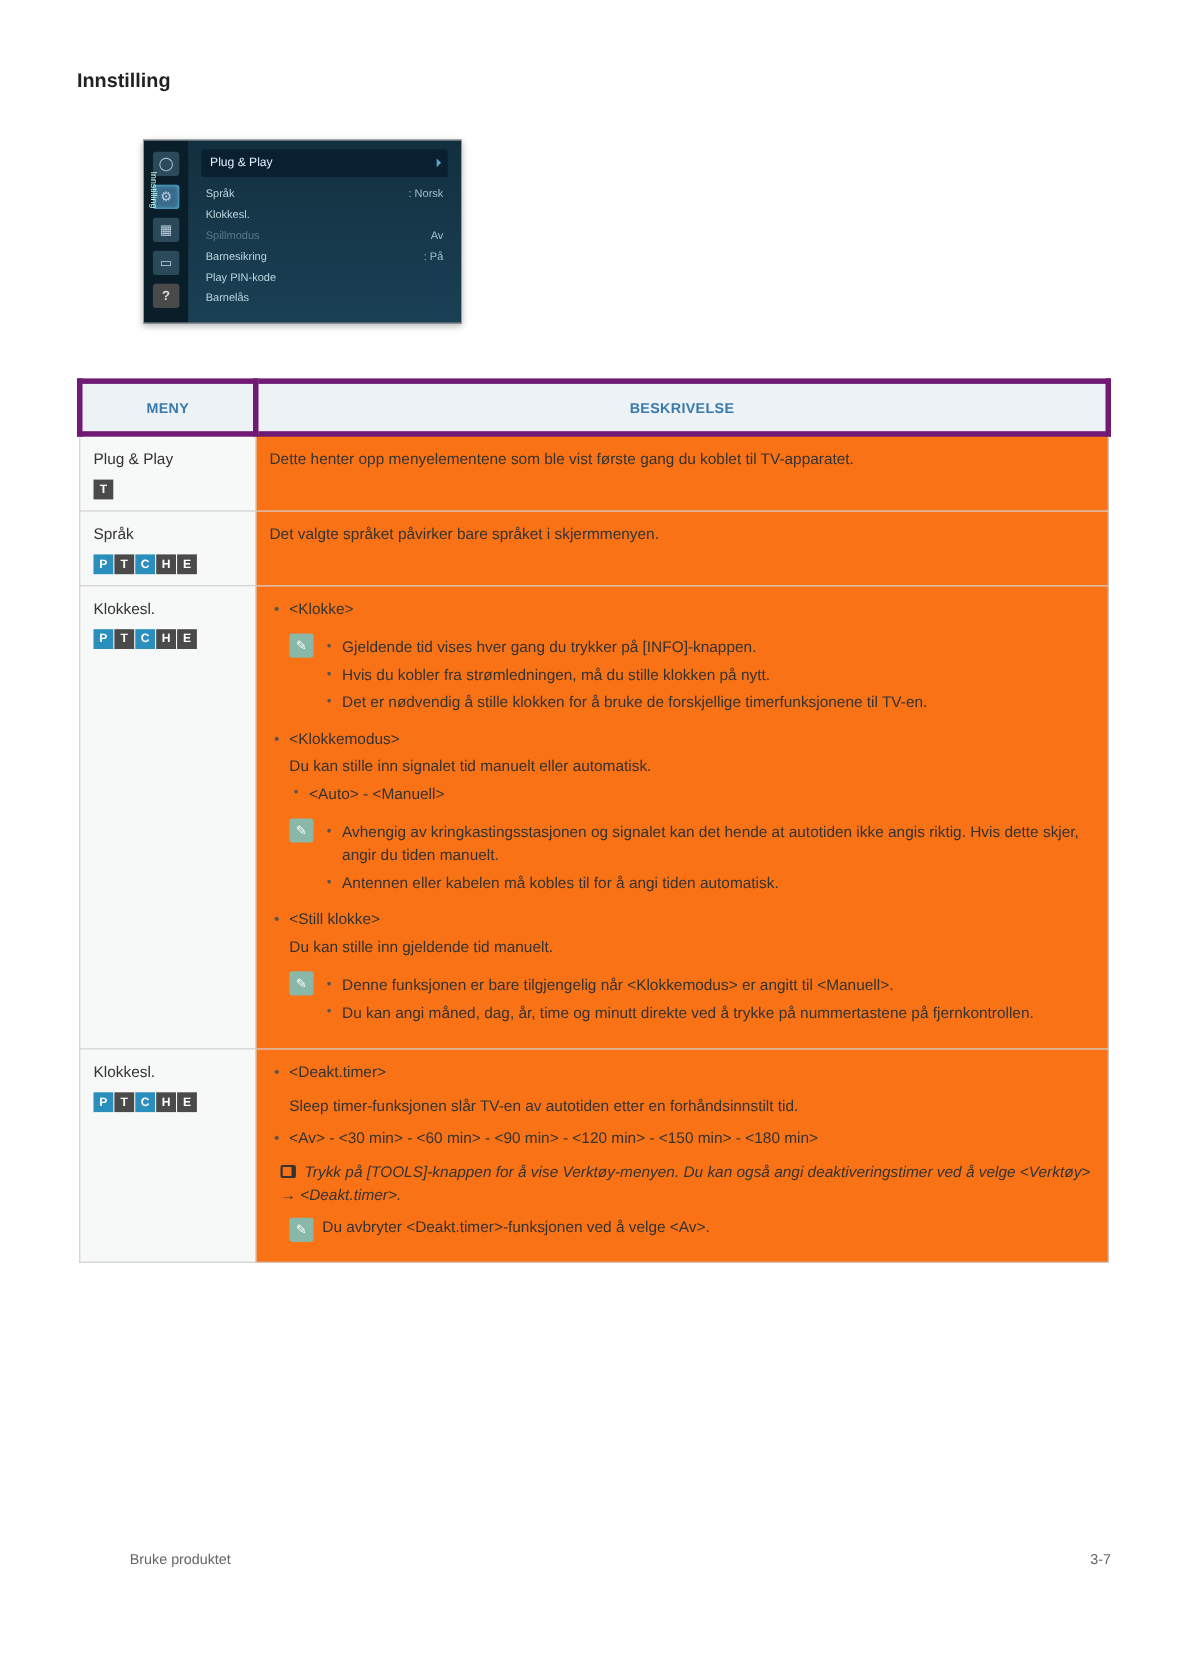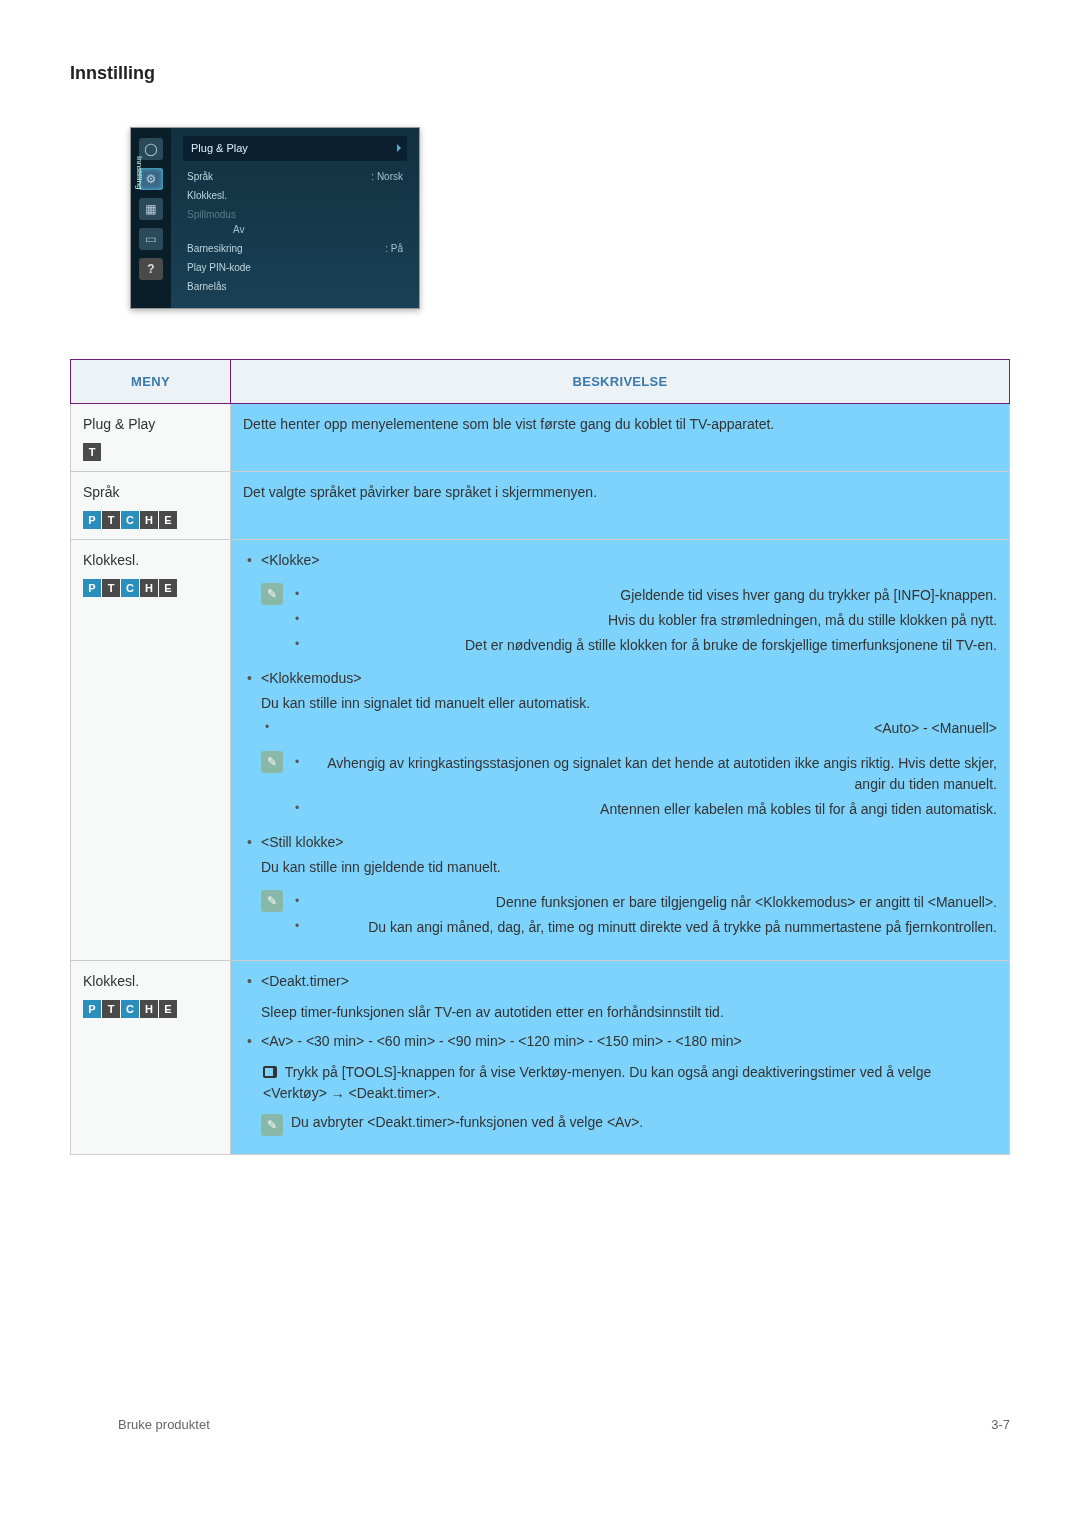--- a/index.html
+++ b/index.html
@@ -92,44 +92,44 @@
     border: 4px solid transparent;
     border-left-color: #5ac;
   }
   .screenshot .main .item {
     display: flex;
     justify-content: space-between;
     font-size: 10px;
     color: #bcd5e0;
     padding: 2px 4px;
   }
-  .screenshot .main .item.dim { color: #5a7a8a; flex-direction: column; }
+  .screenshot .main .item.dim { color: #5a7a8a; }
   .screenshot .main .item .val { color: #a0c0d0; margin-left: 46px; }
 
   
   table.main-table {
     width: 100%;
     border-collapse: collapse;
     font-size: 14px;
   }
   table.main-table th {
     background: #ecf2f5;
     color: #3a7aac;
     font-weight: bold;
     text-align: center;
     padding: 12px;
-    border: 1px solid #701a75;
+    border: 5px solid #701a75;
     font-size: 13px;
     letter-spacing: 0.3px;
   }
   table.main-table td {
     border: 1px solid #ccc;
     padding: 10px 12px;
     vertical-align: top;
-    background: #7dd3fc;
+    background: #f97316;
   }
   table.main-table td.meny {
     width: 160px;
     background: #f7f8f8;
   }
   table.main-table td.desc {
     color: #333;
   }
 
   .badges {
@@ -156,21 +156,21 @@
 
   ul.lvl1 { list-style: none; padding: 0; }
   ul.lvl1 > li { position: relative; padding-left: 18px; margin-bottom: 10px; }
   ul.lvl1 > li::before {
     content: '•';
     position: absolute;
     left: 4px;
     top: 0;
     color: #555;
   }
-  ul.lvl2 { list-style: none; padding: 0; margin-top: 4px; text-align: right; }
+  ul.lvl2 { list-style: none; padding: 0; margin-top: 4px; }
   ul.lvl2 > li { position: relative; padding-left: 18px; margin-bottom: 4px; }
   ul.lvl2 > li::before {
     content: '•';
     position: absolute;
     left: 4px;
     top: 0;
     color: #555;
     font-size: 12px;
   }
 
@@ -361,21 +361,21 @@
           </div>
         </td>
         <td class="desc">
           <ul class="lvl1">
             <li>&lt;Deakt.timer&gt;</li>
           </ul>
           <div style="margin: 0px 0px 8px 18px;">Sleep timer-funksjonen slår TV-en av autotiden etter en forhåndsinnstilt tid.</div>
           <ul class="lvl1">
             <li>&lt;Av&gt; - &lt;30 min&gt; - &lt;60 min&gt; - &lt;90 min&gt; - &lt;120 min&gt; - &lt;150 min&gt; - &lt;180 min&gt;</li>
           </ul>
-          <div style="margin: 8px 0px 8px 20px;"><span class="tool-inline"></span> Trykk på [TOOLS]-knappen for å vise Verktøy-menyen. Du kan også angi deaktiveringstimer ved å velge &lt;Verktøy&gt; → &lt;Deakt.timer&gt;.</div>
+          <div style="margin: 8px 0px 8px 10px; font-style: italic;"><span class="tool-inline"></span> Trykk på [TOOLS]-knappen for å vise Verktøy-menyen. Du kan også angi deaktiveringstimer ved å velge &lt;Verktøy&gt; → &lt;Deakt.timer&gt;.</div>
           <div class="note-box">
             <span class="note-icon">✎</span>
             <div class="note-body">Du avbryter &lt;Deakt.timer&gt;-funksjonen ved å velge &lt;Av&gt;.</div>
           </div>
         </td>
       </tr>
     </tbody>
 </table>
 
 <div class="footer">

